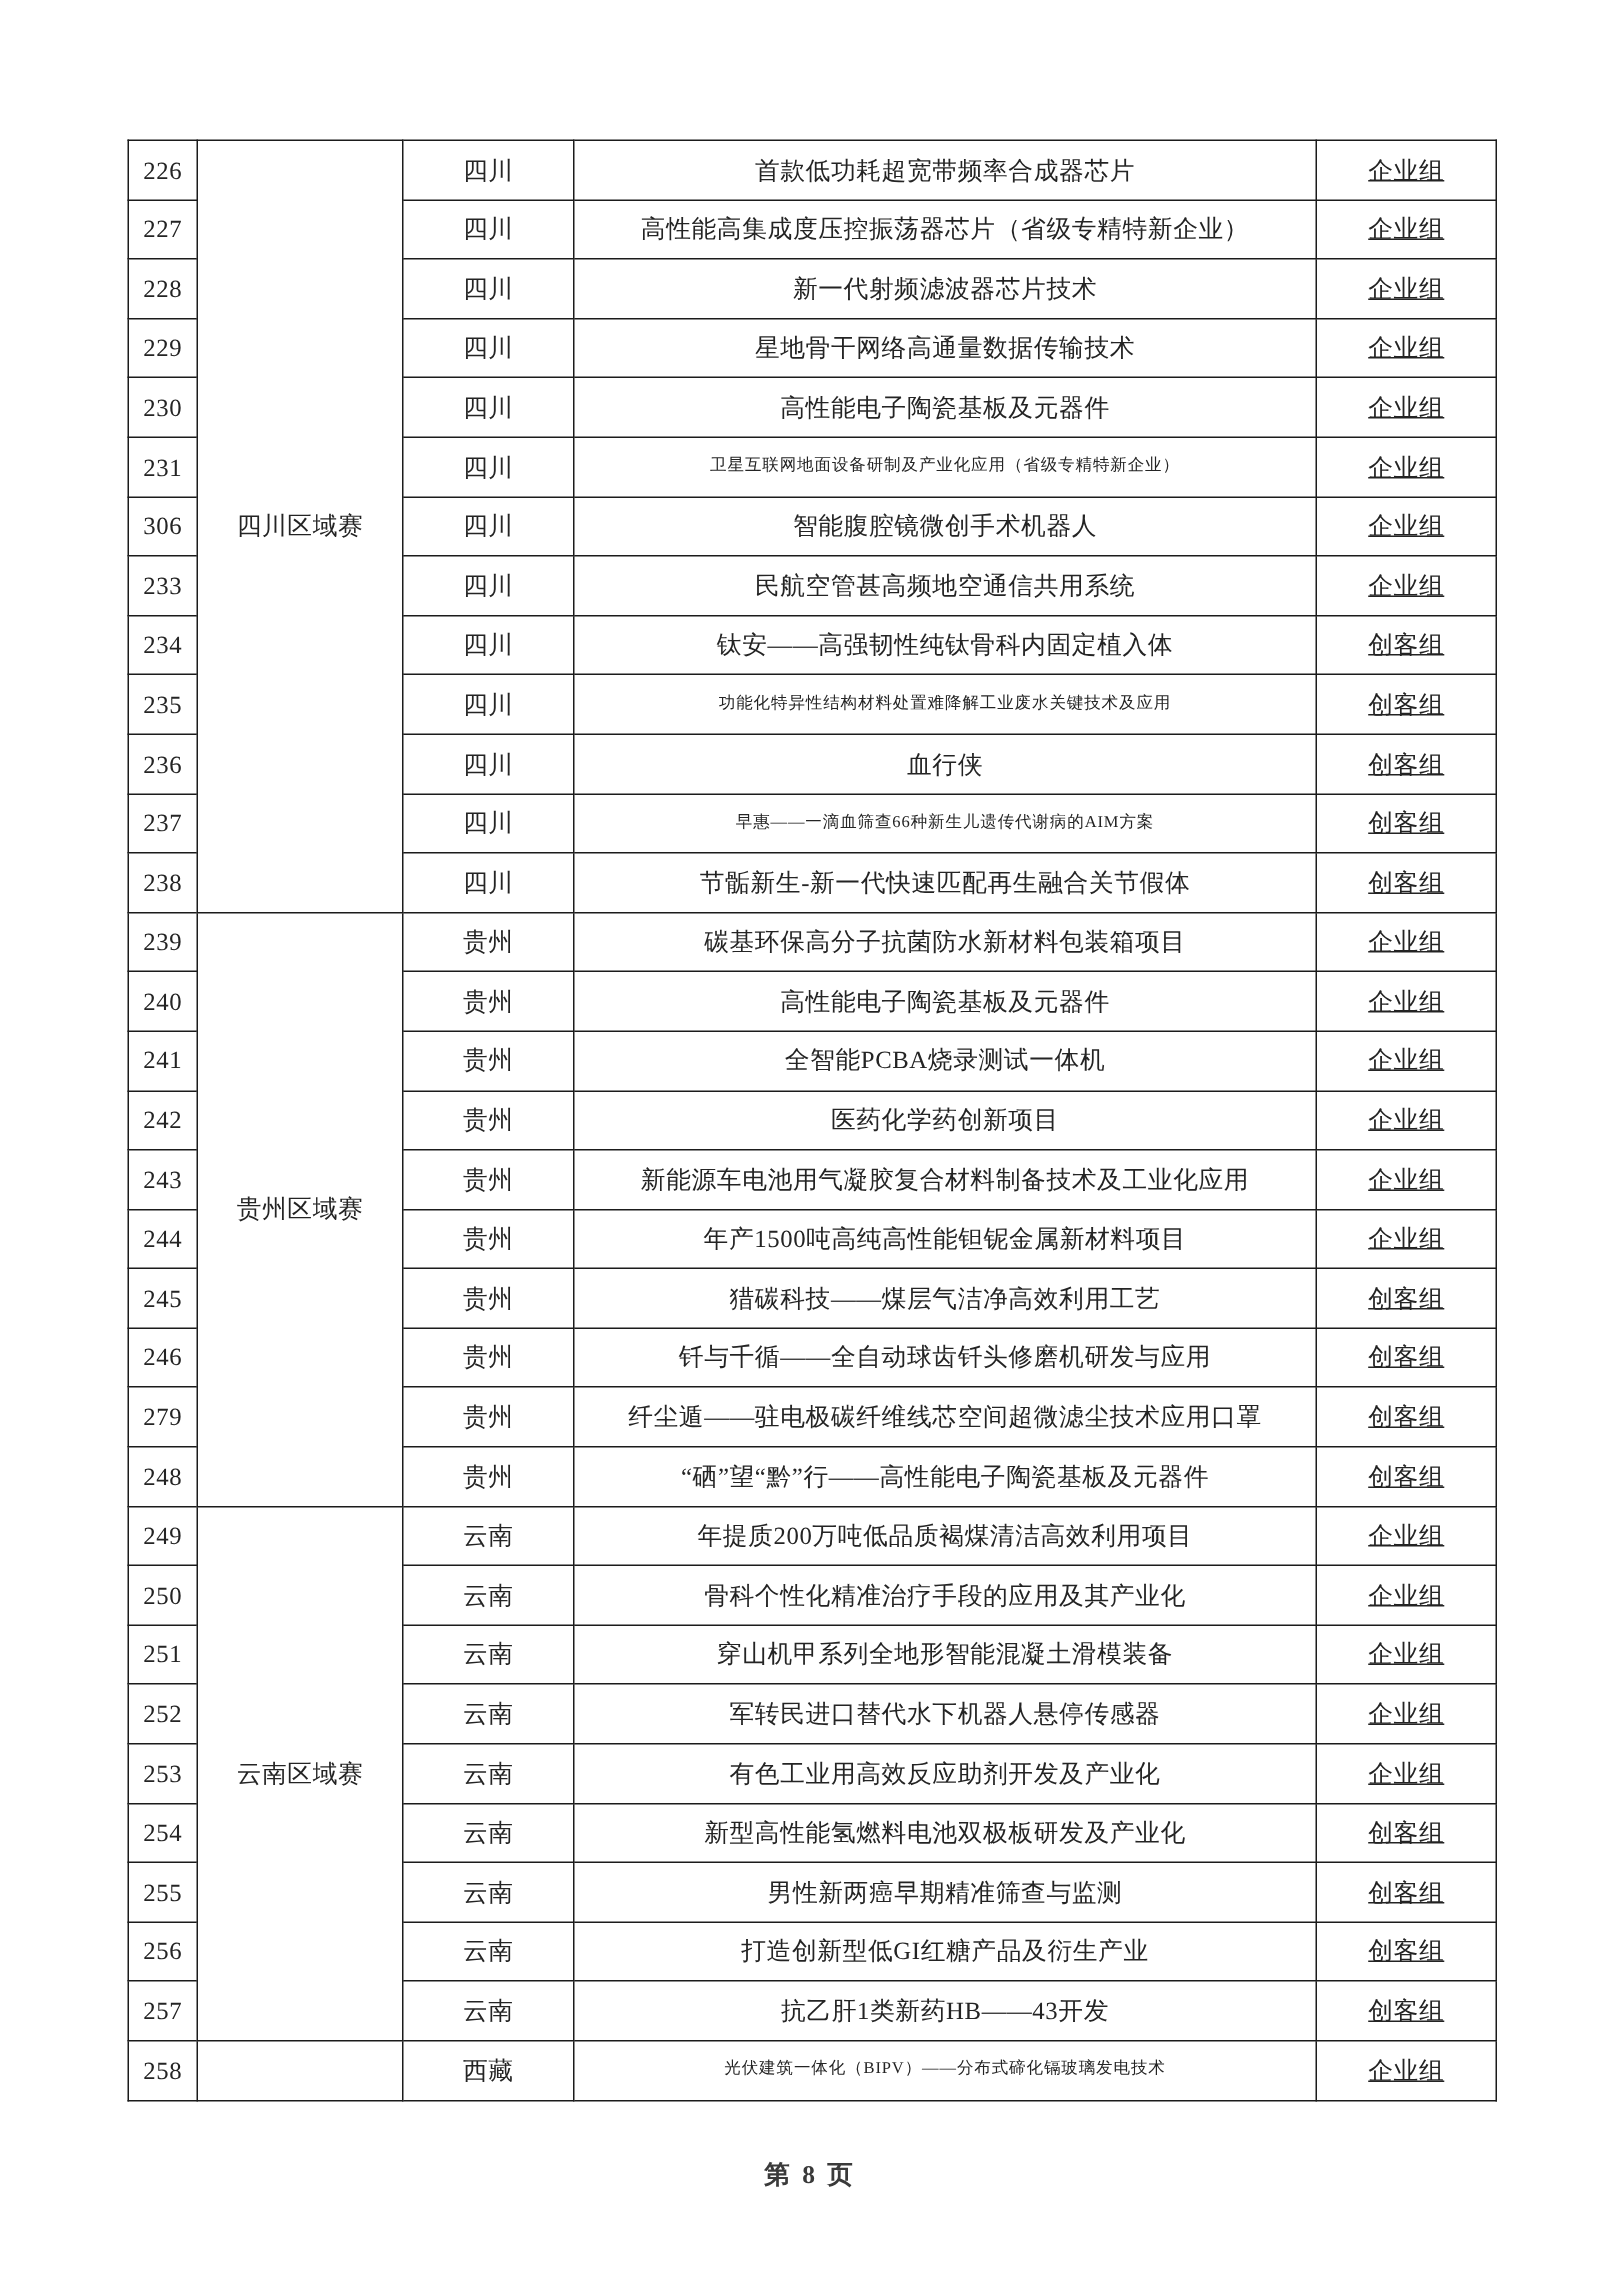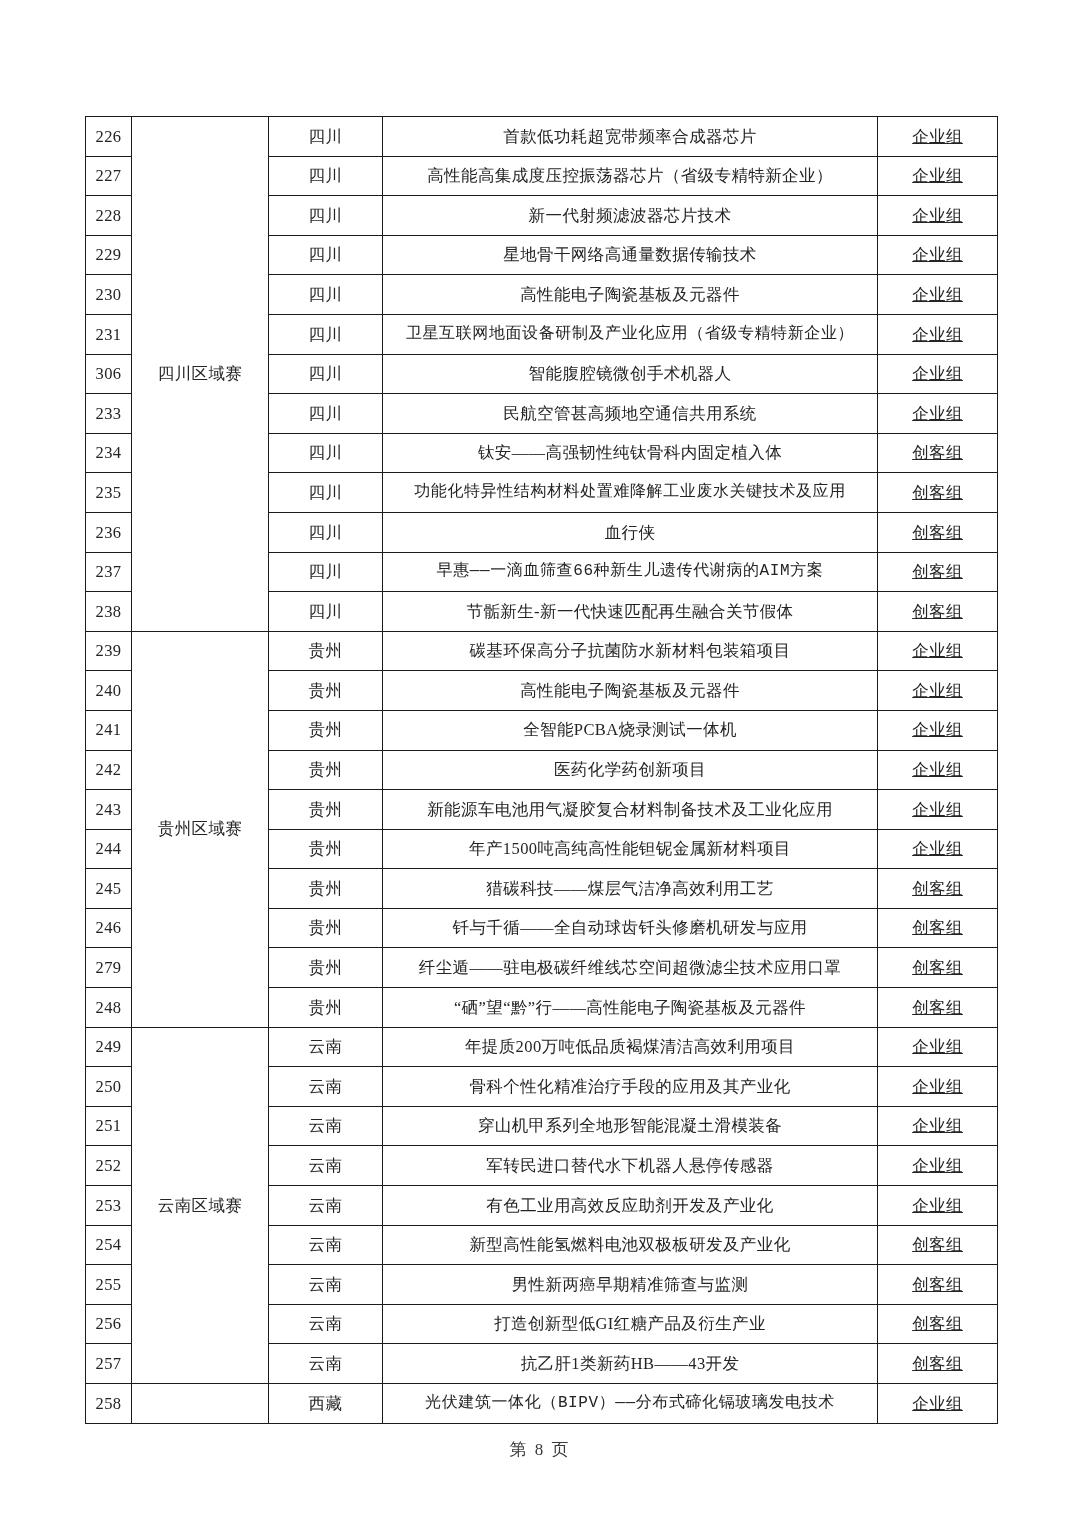--- a/index.html
+++ b/index.html
@@ -20,21 +20,21 @@
     position: absolute;
     left: 0; top: 0;
     width: 1080px;
     height: 1528px;
     background: #ffffff;
   }
 
   .table-wrap {
     position: absolute;
     left: 85px;
-    top: 116px;
+    top: 93px;
     width: 912px;
   }
 
   table.listing {
     border-collapse: collapse;
     table-layout: fixed;
     width: 912px;
     background: #ffffff;
   }
 
@@ -76,41 +76,41 @@
   }
 
   td.pname {
     font-size: 16.5px;
     letter-spacing: 0.9px;
     padding: 0 6px;
   }
 
   td.pname.two-line {
     line-height: 1.06;
-    font-size: 16px;
+    font-size: 11px;
     letter-spacing: 0.6px;
-    font-family: Liberation Mono, monospace;
   }
 
   td.group {
     font-size: 16.5px;
     letter-spacing: 1.6px;
     text-decoration: underline;
   }
 
   .footer {
     position: absolute;
     left: 0;
     top: 1438px;
     width: 1080px;
     text-align: center;
     font-size: 17px;
     letter-spacing: 2px;
     color: #3a3a3a;
     font-family: "Liberation Serif", "DejaVu Serif", serif;
+    font-weight: bold;
   }
 </style>
 </head>
 <body>
 
 <div class="page">
 
   <div class="table-wrap">
     <table class="listing">
       <colgroup>

